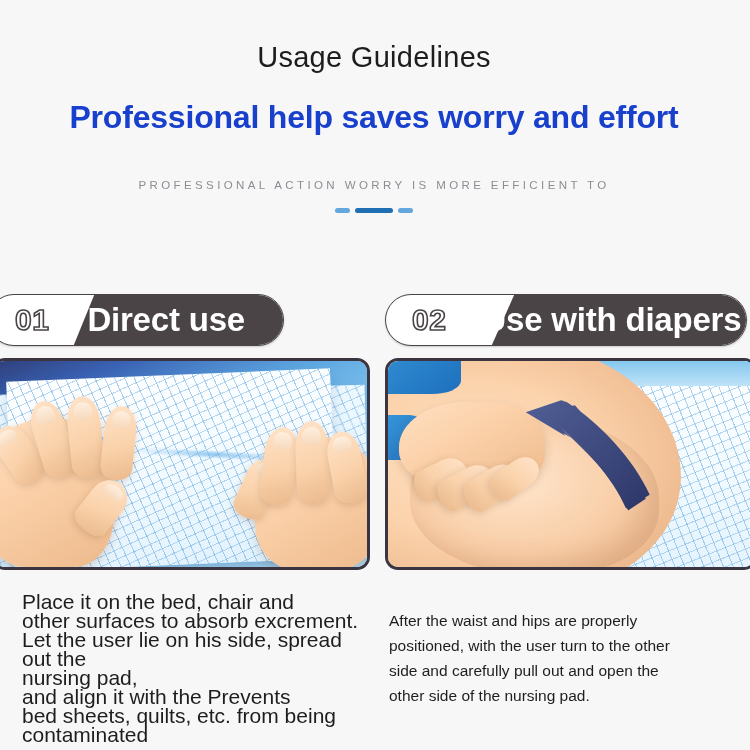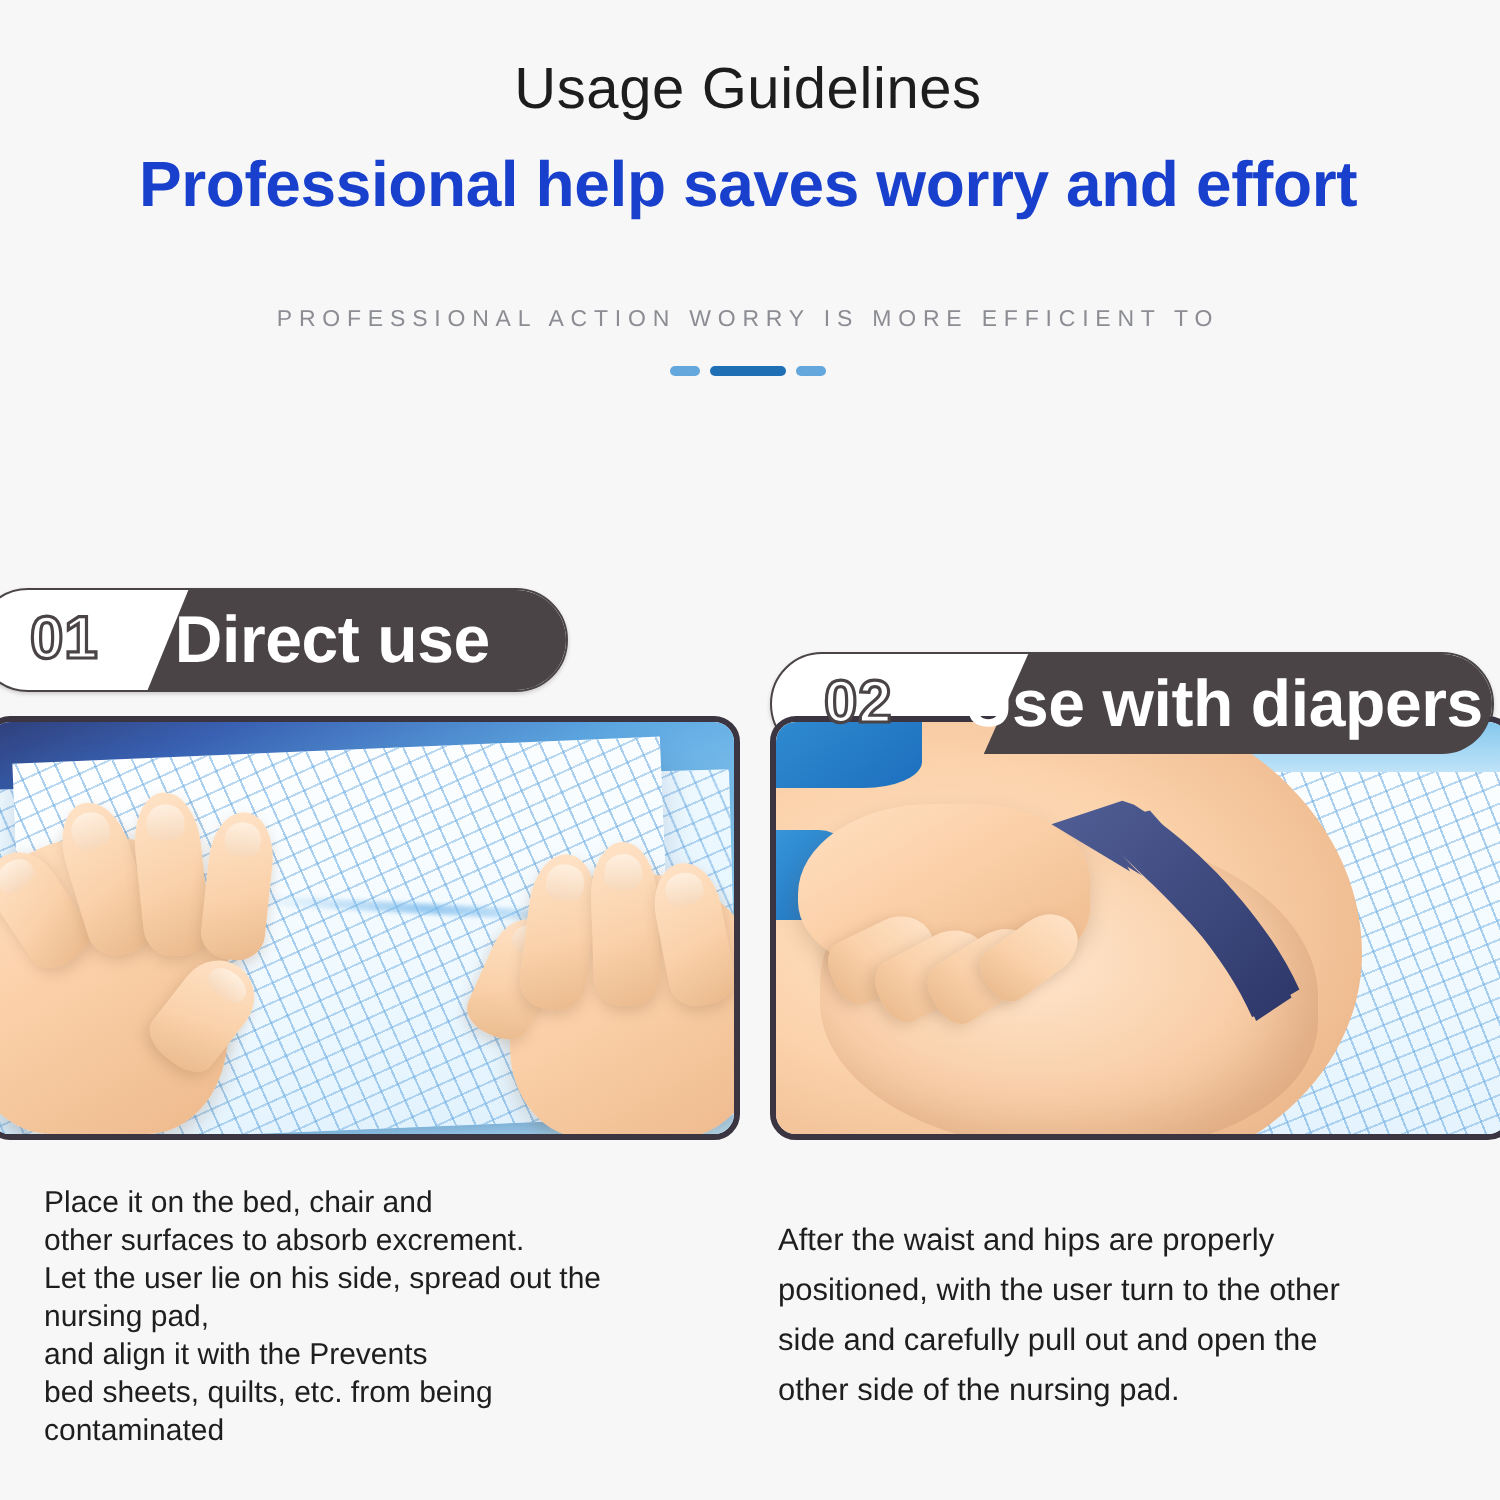--- a/index.html
+++ b/index.html
@@ -5,30 +5,30 @@
   * { margin:0; padding:0; box-sizing:border-box; }
   html, body { width:750px; height:750px; }
   body {
     background:#f7f7f7;
     font-family:"Liberation Sans", sans-serif;
     position:relative;
     overflow:hidden;
   }
 
   
-  .header { width:748px; padding-top:30px; text-align:center; }
+  .header { width:748px; padding-top:42px; text-align:center; }
   .page-title {
     font-size:29px;
     color:#1d1d1d;
     font-weight:400;
     letter-spacing:0.3px;
     line-height:1.1;
   }
   .headline {
-    margin-top:13px;
+    margin-top:26px;
     font-size:32px;
     font-weight:bold;
     color:#1840cc;
     letter-spacing:-0.2px;
     line-height:1.1;
   }
   .subtitle {
     margin-top:44px;
     font-size:11.5px;
     color:#8b8d93;
@@ -58,21 +58,21 @@
     height:52px;
     border-radius:26px;
     background:#ffffff;
     border:1.6px solid #4a4446;
     overflow:hidden;
     display:flex;
     align-items:center;
     box-shadow:0 1px 2px rgba(0,0,0,.18);
   }
   .badge-1 { left:-12px; width:296px; }
-  .badge-2 { left:385px; width:362px;margin-top:32px; }
+  .badge-2 { left:385px; width:362px; }
   .badge-num {
     position:relative; z-index:2;
     font-size:30px;
     font-weight:bold;
     color:#ffffff;
     -webkit-text-stroke:1.6px #4a4446;
     letter-spacing:0.5px;
     flex:0 0 auto;
   }
   .badge-1 .badge-num { padding-left:26px; }
@@ -217,21 +217,21 @@
 
   
   .captions { position:absolute; top:570px; left:0; width:750px; }
   .caption {
     position:absolute;
     color:#1e1e1e;
     white-space:pre-line;
   }
   .caption-left {
     left:22px; top:22px; width:352px;
-    font-size:15px; line-height:19px;
+    font-size:21px; line-height:19px;
   }
   .caption-right {
     left:389px; top:38px; width:350px;
     font-size:15.5px; line-height:25px;
   }
 </style>
 </head>
 <body>
 
 <div class="header">

